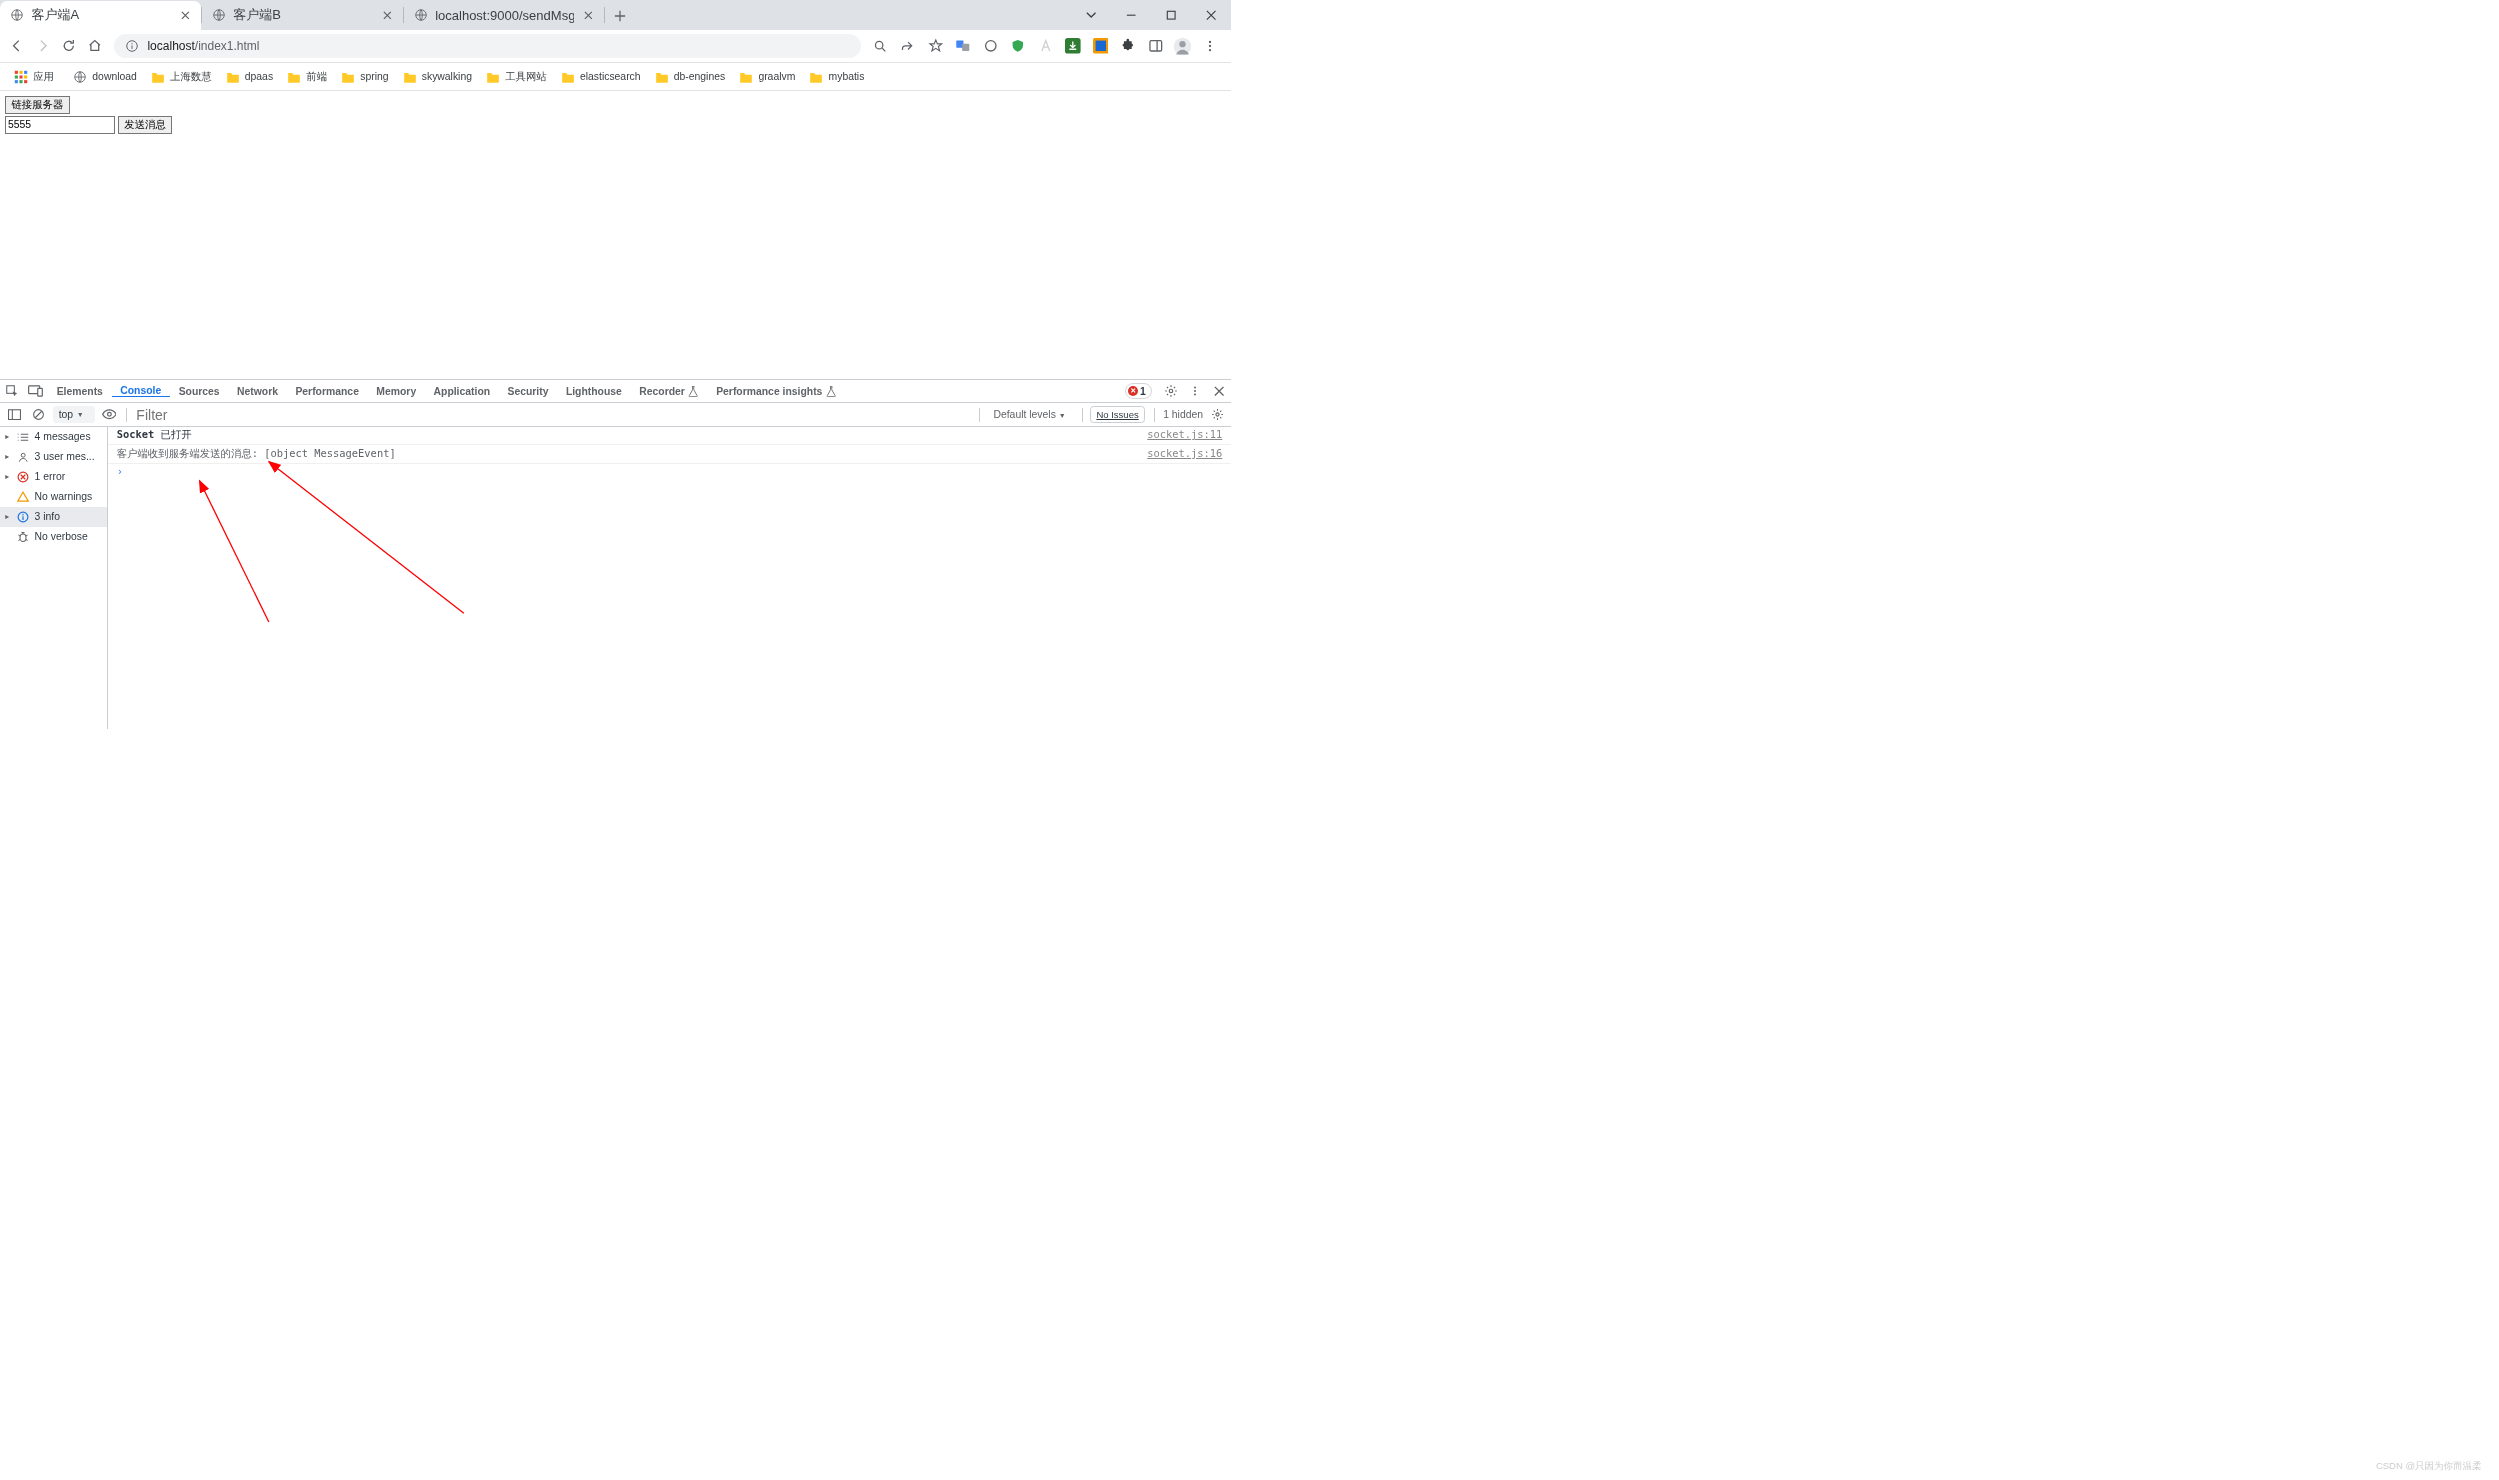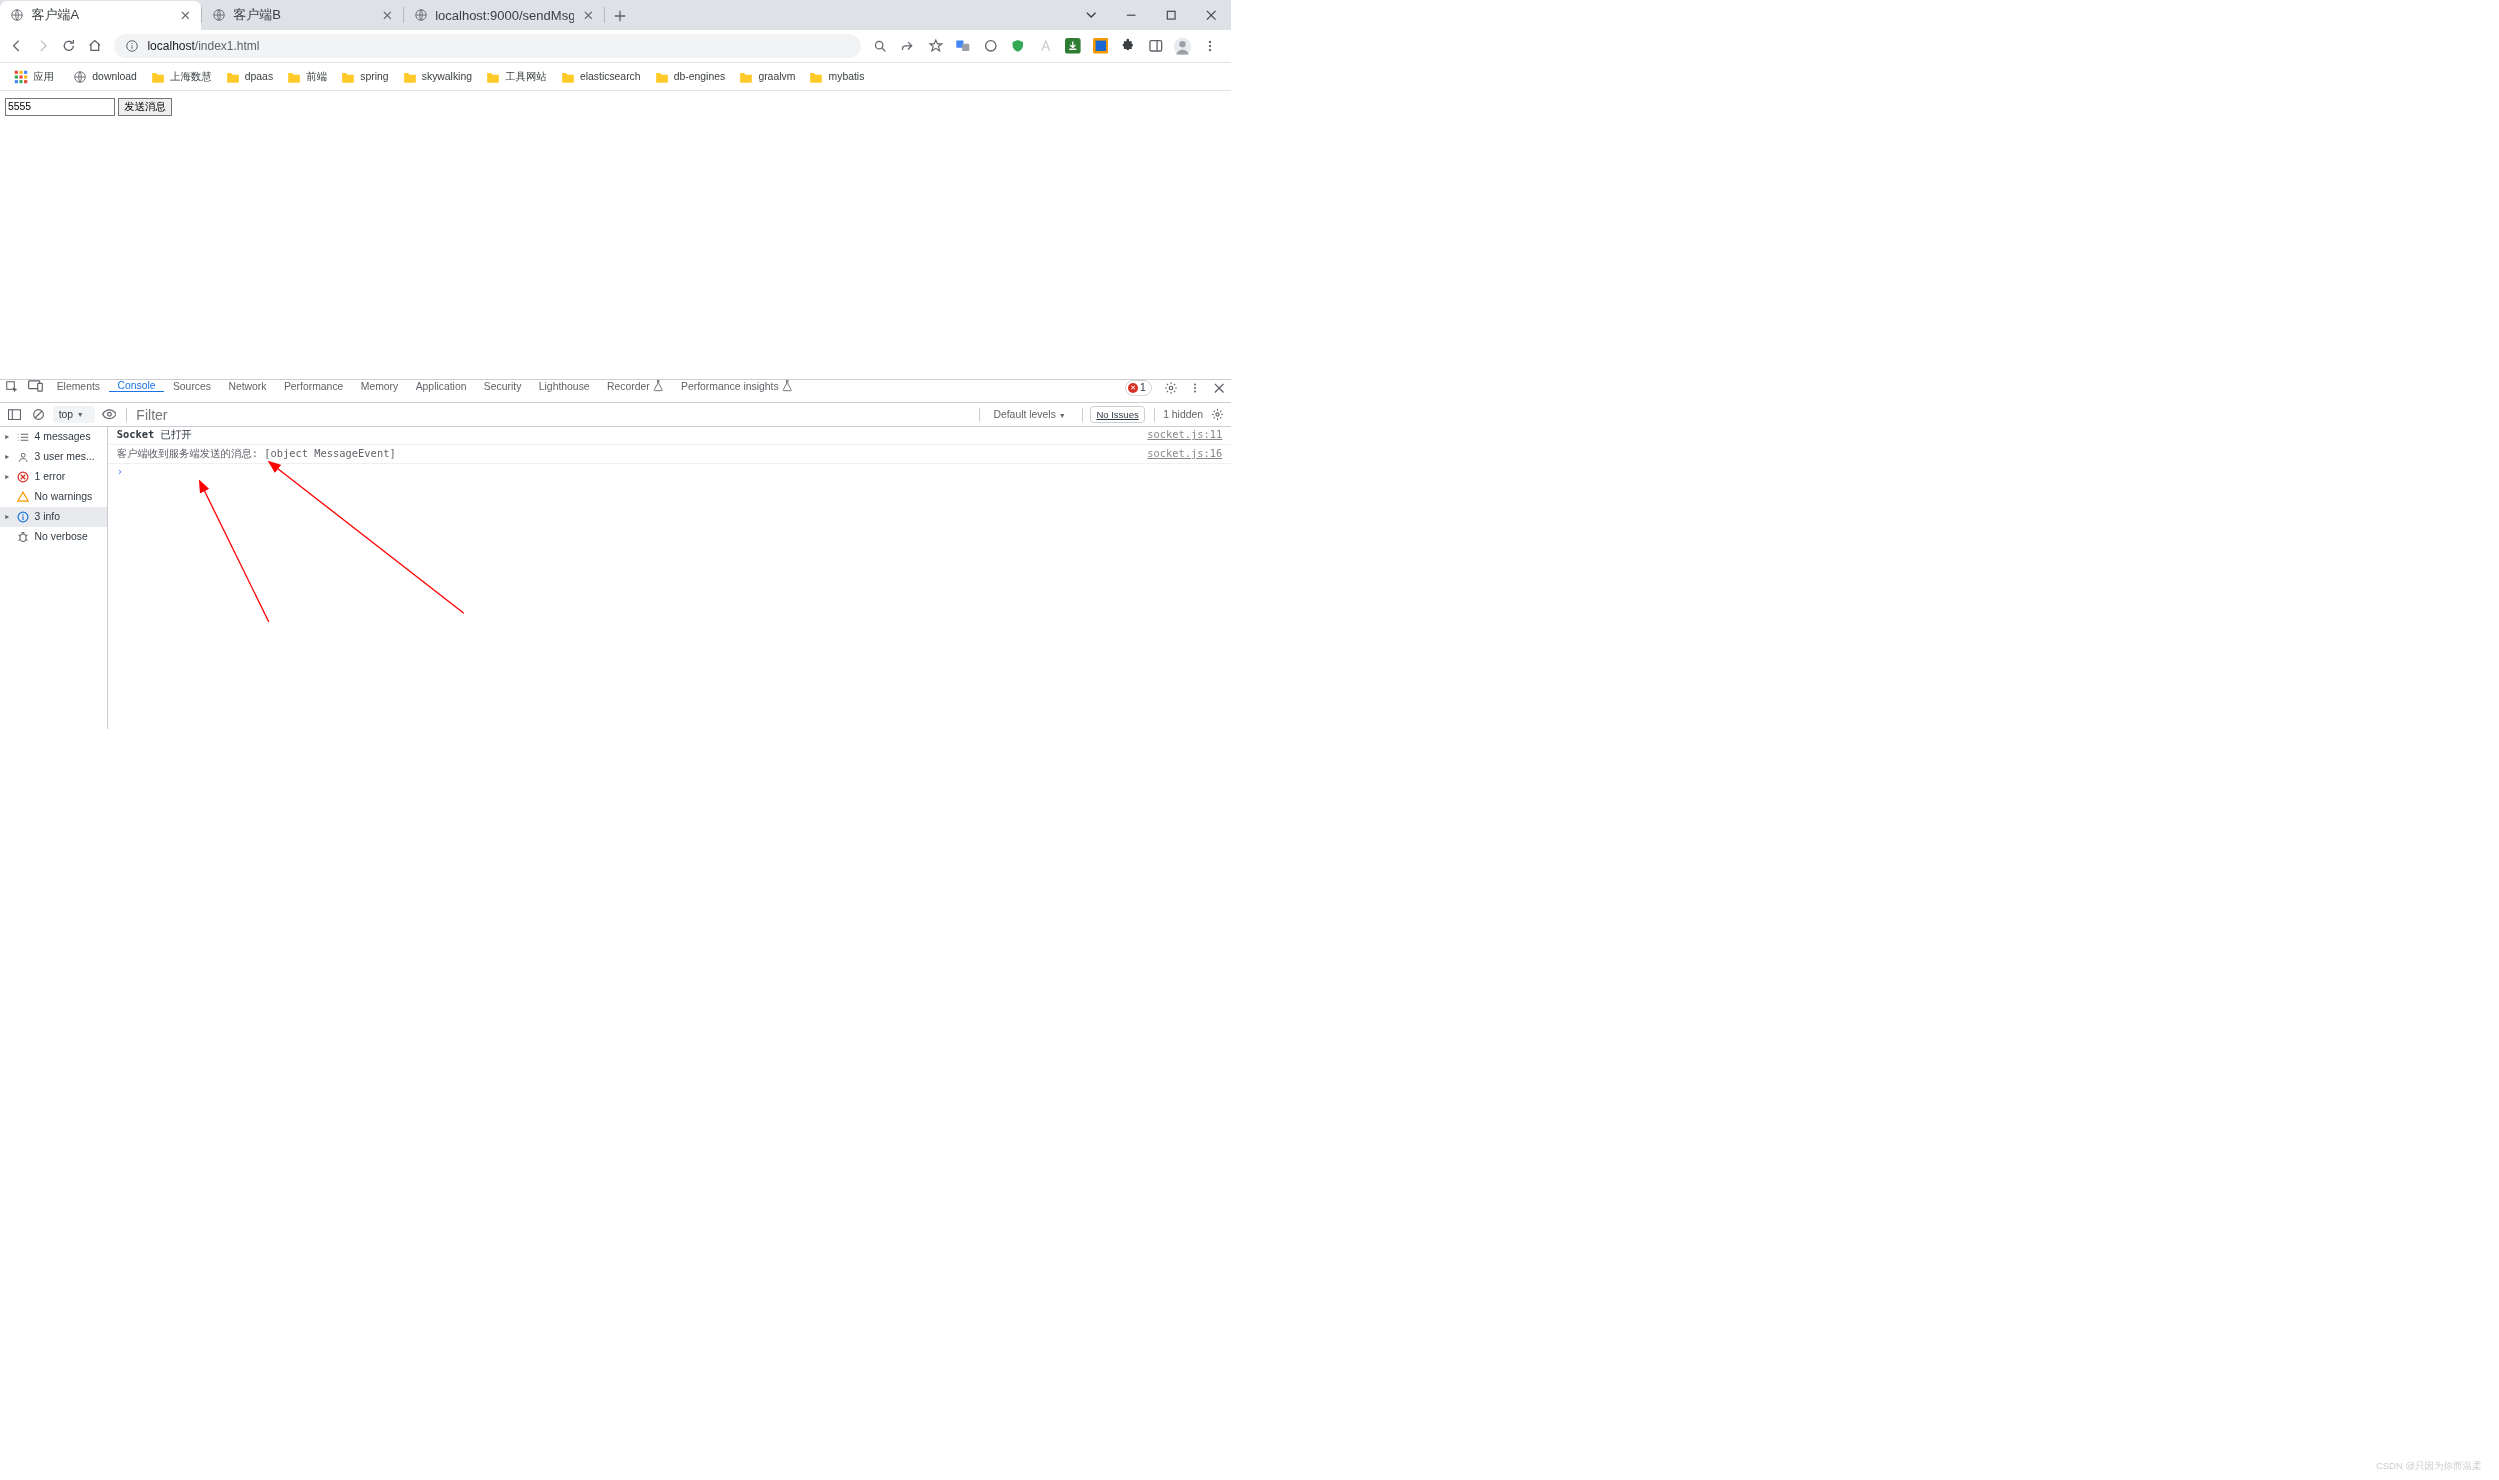--- a/index.html
+++ b/index.html
@@ -35,21 +35,21 @@
   .apps-ico { width:14px; height:14px; }
 
   
   .page { flex:0 0 auto; height:288px; background:#fff; padding:5.2px; color:#000; font-family:Arial,sans-serif;}
   .page button, .page input { font-size:10.4px; font-family:Arial,sans-serif;}
   .page button { background:#efefef; border:0.9px solid #767676; padding:0.9px 5.2px; height:18px;}
   .page input[type=text]{ border:0.9px solid #767676; height:18px; padding:0.9px 1.7px; width:110px;}
 
   
   .devtools { flex:1; border-top:1.7px solid #cacdd1; display:flex; flex-direction:column; font-family:"Segoe UI",Arial,sans-serif; font-size:10.4px; color:#303942; }
-  .dt-tabs { height:23.4px; border-bottom:0.9px solid #cacdd1; display:flex; align-items:flex-start; }
+  .dt-tabs { height:23.4px; border-bottom:0.9px solid #cacdd1; display:flex; align-items:center;font-weight:bold; }
   .dt-tab-ico { width:24px; display:flex; align-items:center; justify-content:center; color:#606367; }
   .dt-tab { padding:0 8.7px; display:flex; align-items:center; color:#606367; gap:3.5px;}
   .dt-tab.active { color:#1a73e8; border-bottom:1.7px solid #1a73e8;}
   .dt-right { margin-left:auto; display:flex; align-items:center;}
   .err-pill { display:flex; align-items:center; border:0.9px solid #d6d6d6; height:15.6px; border-radius:8.7px; padding:0 5.2px 0 1.7px; gap:1.7px; margin-right:7px;}
   .err-pill .dot { width:10.4px; height:10.4px; background:#d93025; border-radius:50%; color:#fff; font-size:7px; display:flex; align-items:center; justify-content:center;}
   .dt-console-bar { height:23.4px; border-bottom:0.9px solid #cacdd1; display:flex; align-items:center; padding:0 3.5px; gap:3.5px;}
   .ctx { border:0.9px solid transparent; padding:0 10.4px 0 5.2px; height:17.4px; background:#f1f3f4; border-radius:3.5px; display:flex; align-items:center; gap:3.5px;}
   .filter-inp { flex:1; border:none; outline:none; font-size:14px; color:#888; background:transparent;}
   .levels { border:0.9px solid transparent; padding:0 8.7px 0 5.2px; color:#606367;}
@@ -365,20 +365,21 @@
           <svg class="folder-ico" viewBox="0 0 24 20">
             <path d="M2 3h7l2 3h11v12a2 2 0 0 1-2 2H2z" fill="#ffca28" stroke="#e6a800" stroke-width="0"></path>
           </svg>
         </span>
         <span>mybatis</span>
       </div>
     </div>
 </div>
 
 <div class="page" style="position:relative;">
+  <div><button>链接服务器</button></div>
   <div style="margin-top:1.7px;">
     <input type="text" value="5555" style="">
     <button>发送消息</button>
   </div>
 </div>
 
 <div class="devtools">
   <div class="dt-tabs">
     <div class="dt-tab-ico">
         <svg width="14" height="14" viewBox="0 0 24 24">

